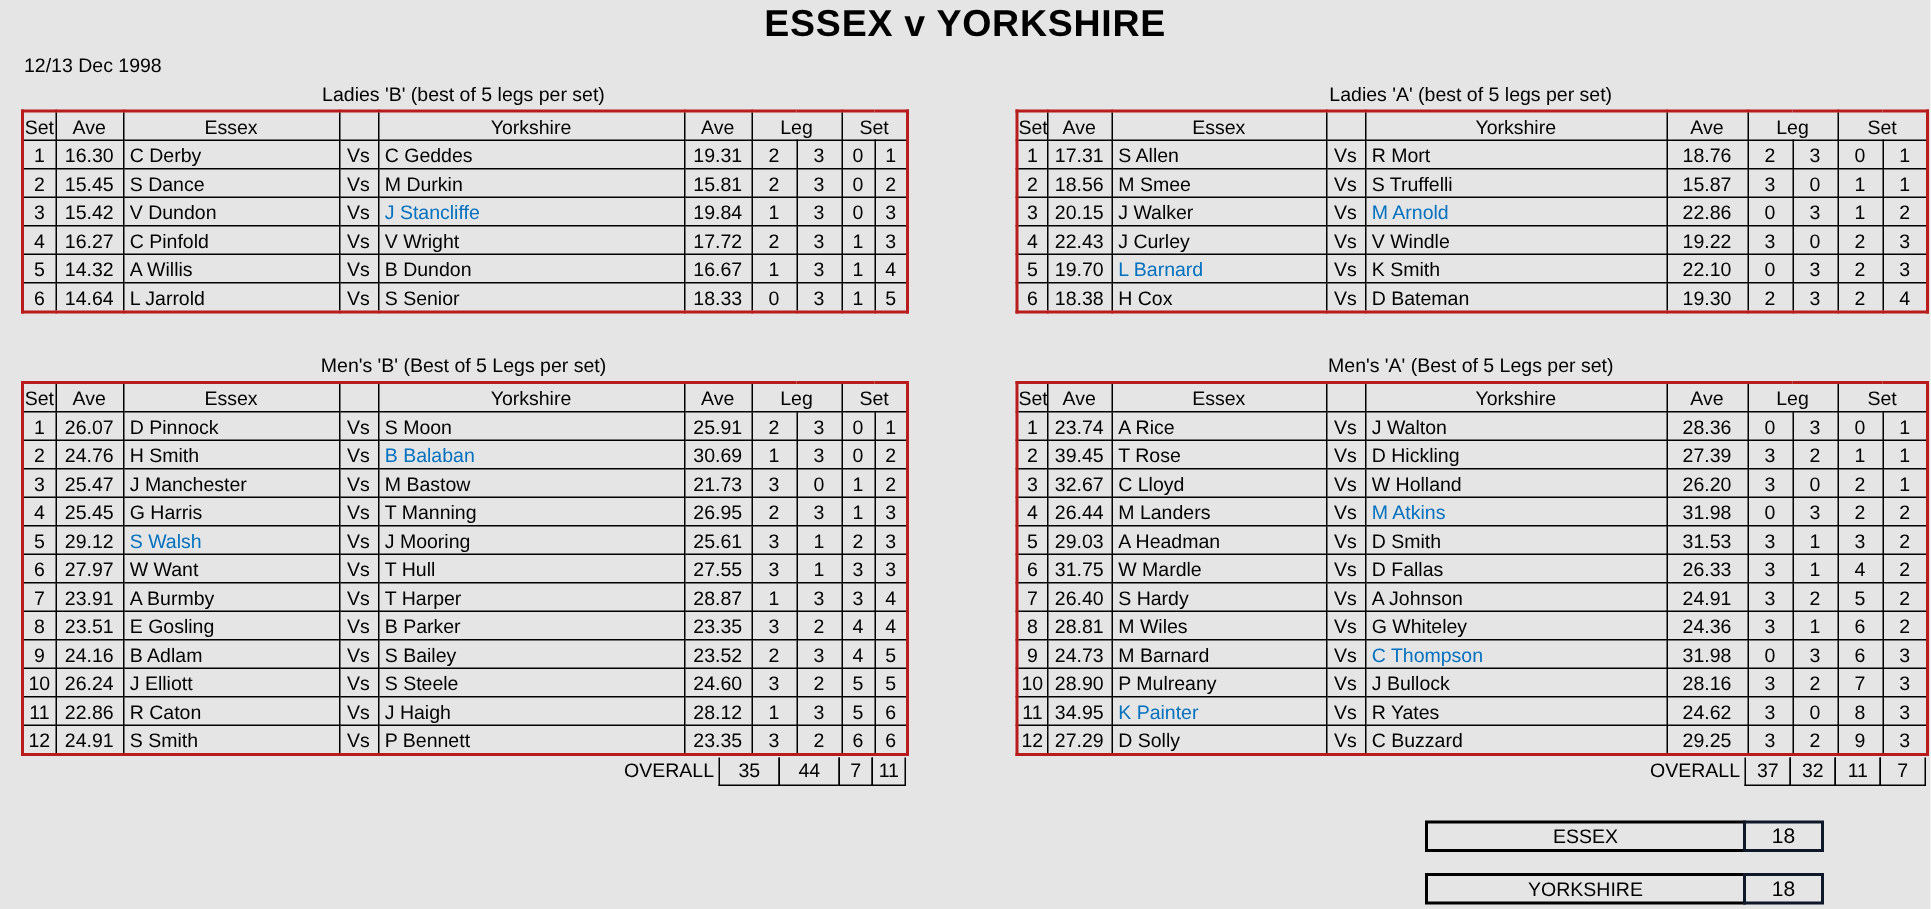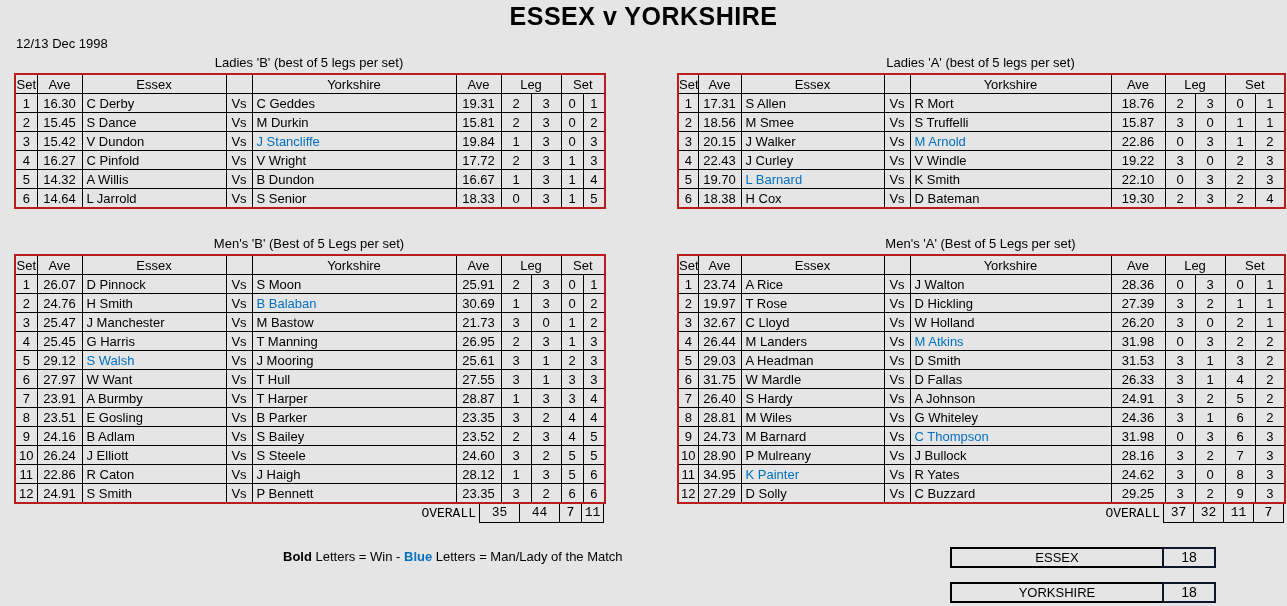--- a/index.html
+++ b/index.html
@@ -14,21 +14,21 @@
   .tblock.lb{left:14px;top:236px;width:590px;}
   .tblock.rb{left:677px;top:236px;width:607px;}
   .ttitle{font-size:13px;text-align:center;height:18px;line-height:16px;}
   table.score{border-collapse:collapse;table-layout:fixed;border:2px solid #b91c1c;}
   table.score th,table.score td{border:1px solid #000;height:18px;font-size:13px;
      font-weight:normal;padding:0;overflow:hidden;white-space:nowrap;vertical-align:middle;}
   table.score td.name{text-align:left;padding-left:4px;}
   .c{text-align:center;}
   .w{font-weight:bold;margin-left:28px;}
   .m{font-weight:bold;color:var(--motm-blue,#0070C0);}
-  .overall-row{display:flex;justify-content:flex-end;align-items:flex-start;height:20px;margin-top:0px;font-family:Liberation Mono, monospace;}
+  .overall-row{display:flex;justify-content:flex-end;align-items:flex-end;height:20px;margin-top:0px;}
   .overall-label{font-size:13px;line-height:20px;padding-right:3px;}
   .ocell{display:inline-block;border:1px solid #000;border-top:none;margin-left:-1px;
          font-size:13px;line-height:18px;text-align:center;box-sizing:border-box;}
   .ocell.first{margin-left:0;}
   .lb .ocell.lg{width:41px;} .lb .ocell.st{width:23px;}
   .rb .ocell.lg{width:31px;} .rb .ocell.st{width:31px;}
   .legend{position:absolute;left:283px;top:549px;font-size:13px;white-space:nowrap;}
   .legend .bold-word{font-weight:bold;}
   .legend .blue-word{font-weight:bold;color:var(--motm-blue,#0070C0);}
   .total-box{position:absolute;left:950px;display:flex;height:21px;}
@@ -472,21 +472,21 @@
             <td class="c">Vs</td>
             <td class="name w">J Walton</td>
             <td class="c">28.36</td>
             <td class="c">0</td>
             <td class="c">3</td>
             <td class="c">0</td>
             <td class="c">1</td>
           </tr>
           <tr>
             <td class="c">2</td>
-            <td class="c">19.97</td>
+            <td class="c">39.45</td>
             <td class="name w">T Rose</td>
             <td class="c">Vs</td>
             <td class="name">D Hickling</td>
             <td class="c">27.39</td>
             <td class="c">3</td>
             <td class="c">2</td>
             <td class="c">1</td>
             <td class="c">1</td>
           </tr>
           <tr>
@@ -613,23 +613,20 @@
       </table>
     <div class="overall-row">
       <span class="overall-label">OVERALL</span>
       <span class="ocell lg first">37</span>
       <span class="ocell lg">32</span>
       <span class="ocell st">11</span>
       <span class="ocell st">7</span>
     </div>
   </div>
 
-  <div class="legend">
-    <span class="bold-word">Bold</span><span> Letters = Win - </span><span class="blue-word">Blue</span><span> Letters = Man/Lady of the Match</span>
-  </div>
 
   <div class="total-box tb1">
     <div class="total-name">ESSEX</div>
     <div class="total-val">18</div>
   </div>
   <div class="total-box tb2">
     <div class="total-name">YORKSHIRE</div>
     <div class="total-val">18</div>
   </div>
 

